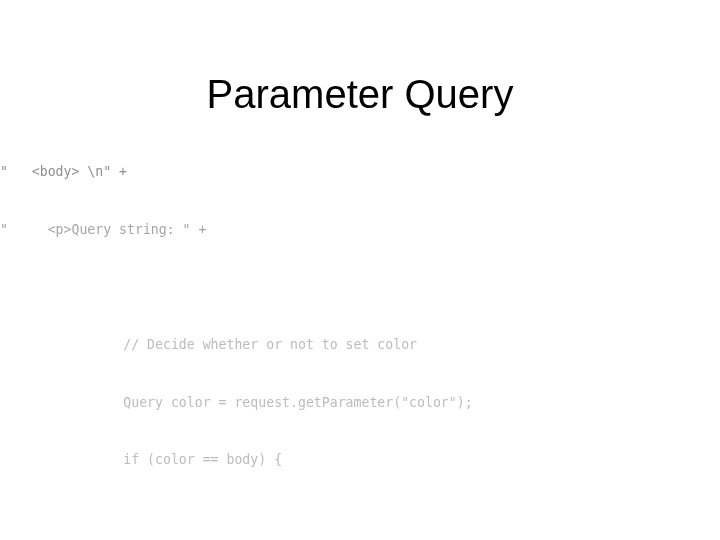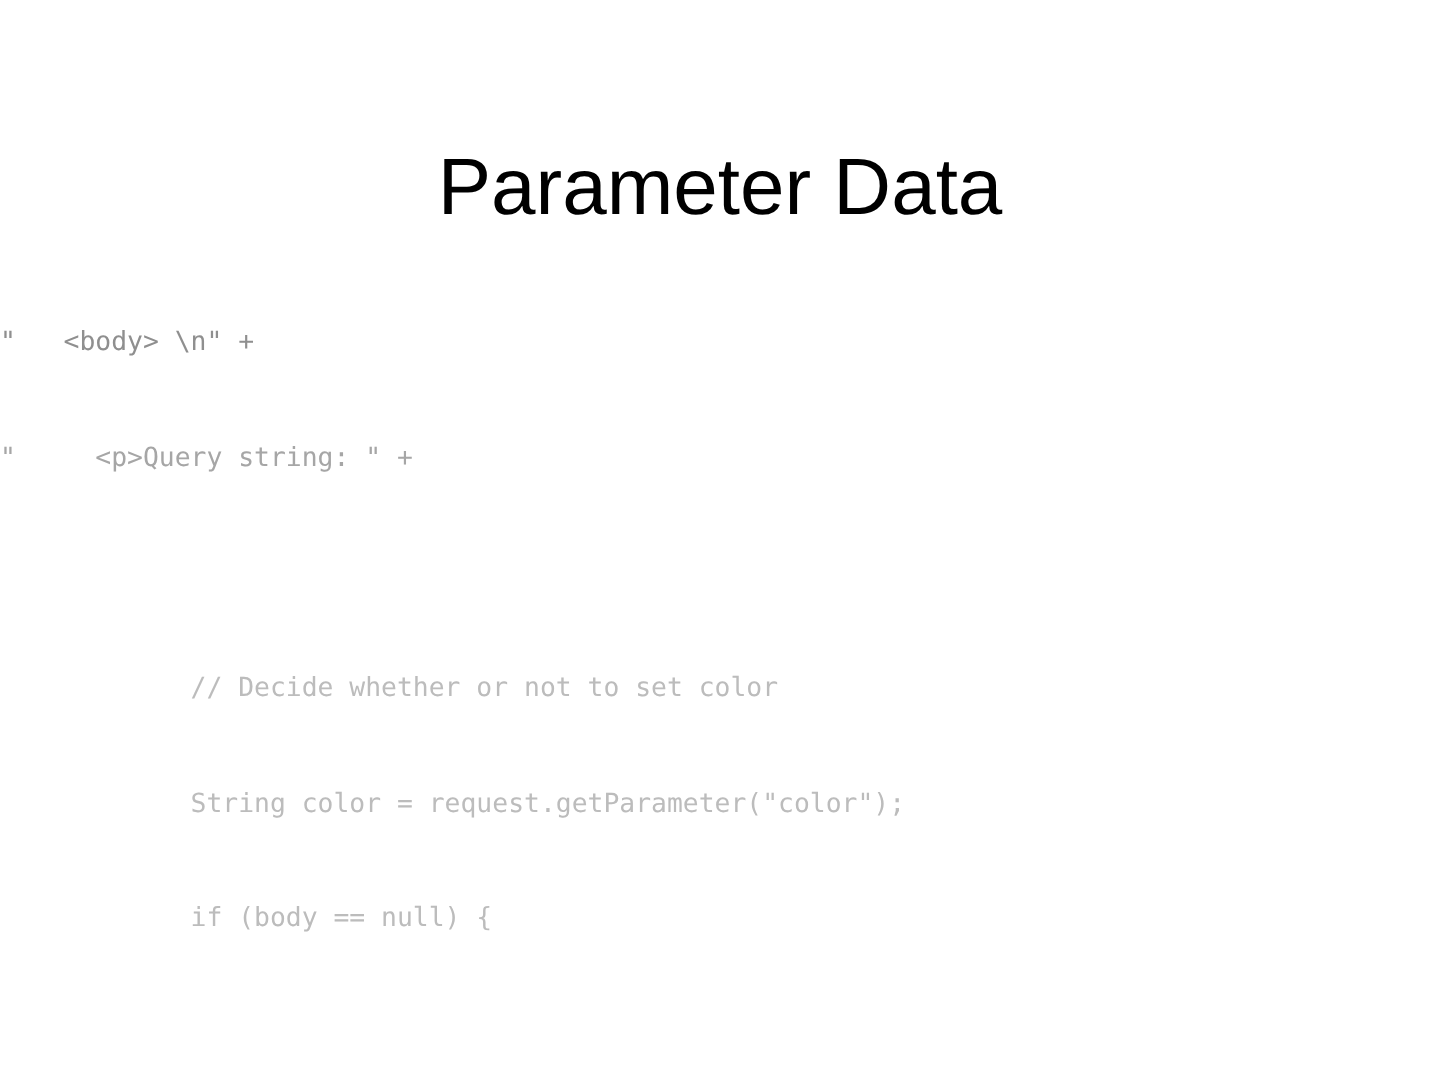--- a/index.html
+++ b/index.html
@@ -56,39 +56,40 @@
   }
   
   .code-line.tone-dark {
     color: #8f8f8f;
   }
   .code-line.tone-mid {
     color: #a6a6a6;
   }
   .code-line.tone-light {
     color: #bcbcbc;
+    padding-left: 28px;
   }
   .code-line.blank {
     color: transparent;
   }
 </style>
 </head>
 <body>
 
 <div class="slide">
 
-  <h1 class="slide-title">Parameter Data</h1>
+  <h1 class="slide-title">Parameter Query</h1>
 
   <div class="code-block">
     <code class="code-line tone-dark">"   &lt;body&gt; \n" +</code>
     <code class="code-line tone-mid">"     &lt;p&gt;Query string: " +</code>
     <code class="code-line blank"></code>
     <code class="code-line tone-light">            // Decide whether or not to set color</code>
-    <code class="code-line tone-light">            String color = request.getParameter("color");</code>
-    <code class="code-line tone-light">            if (body == null) {</code>
+    <code class="code-line tone-light">            Query color = request.getParameter("color");</code>
+    <code class="code-line tone-light">            if (color == body) {</code>
     
     
     
     
     
     
     
     
   </div>
 

